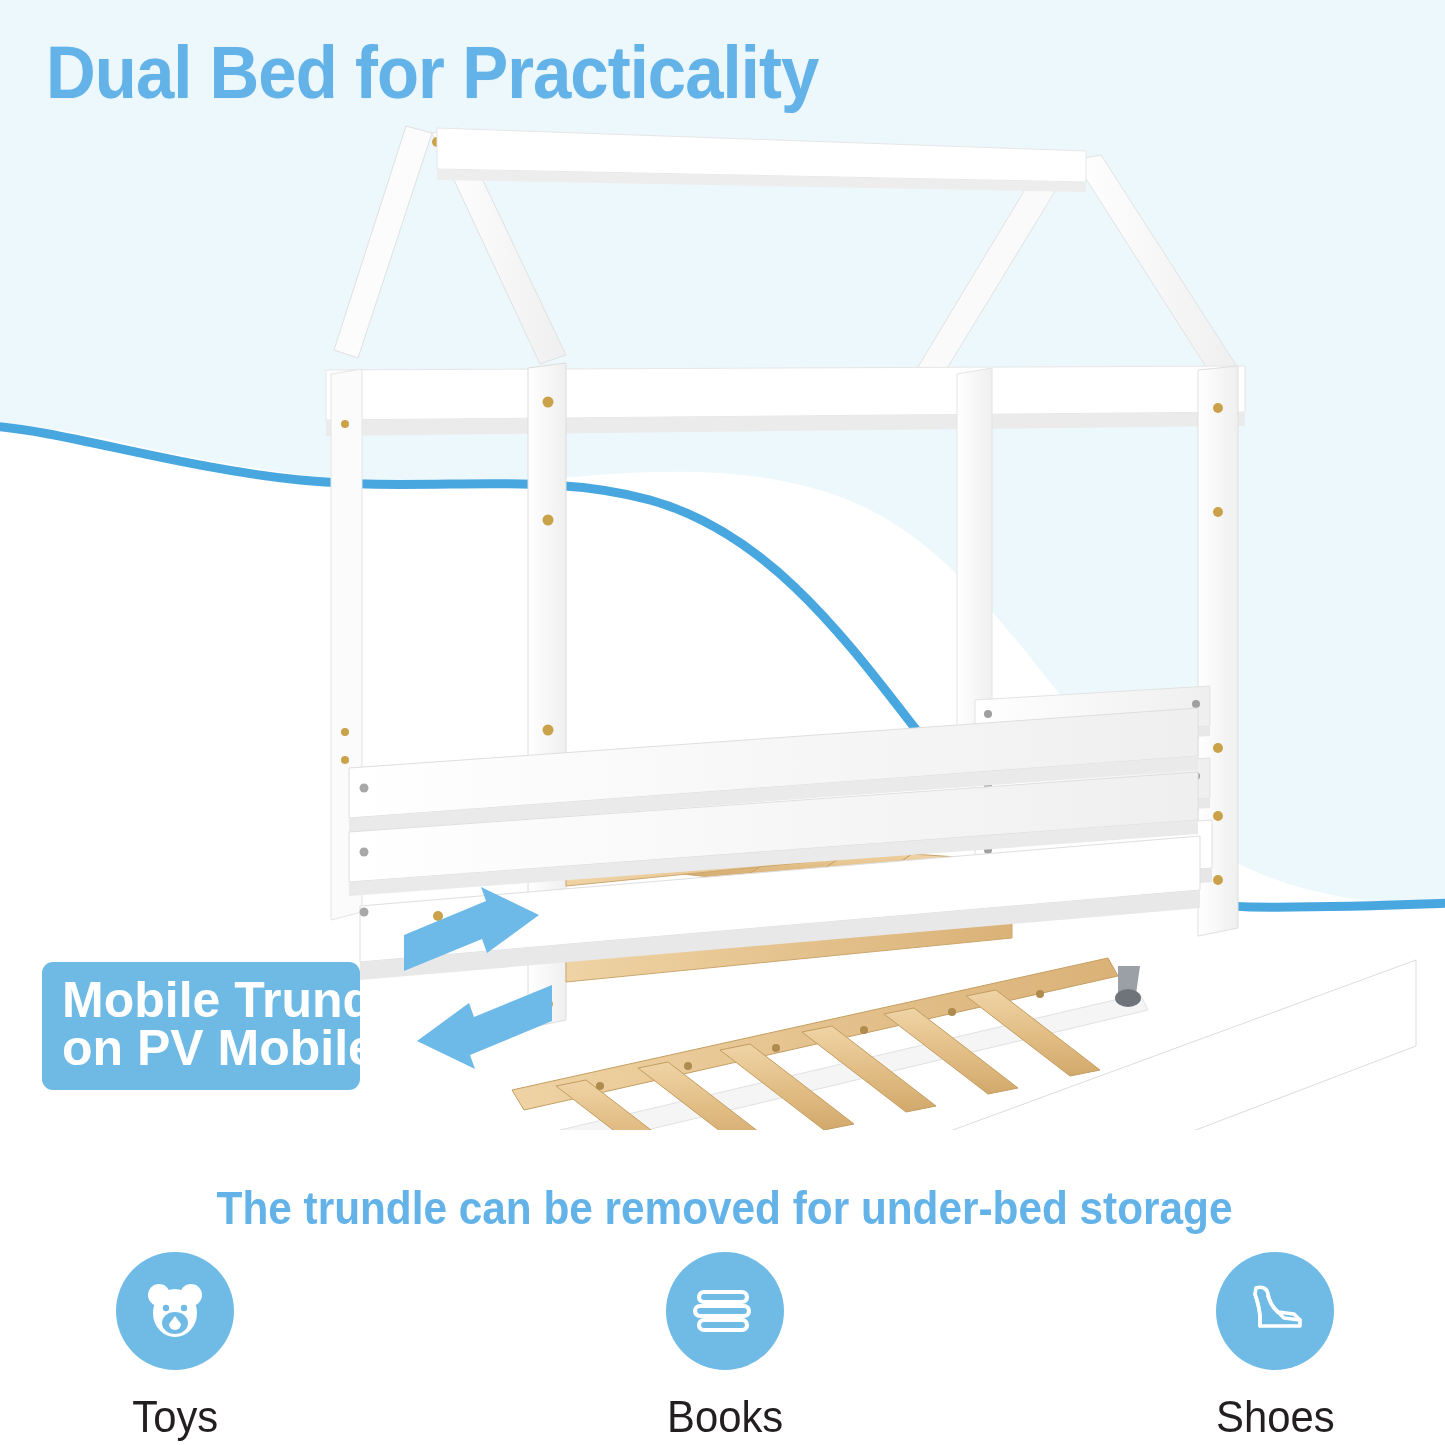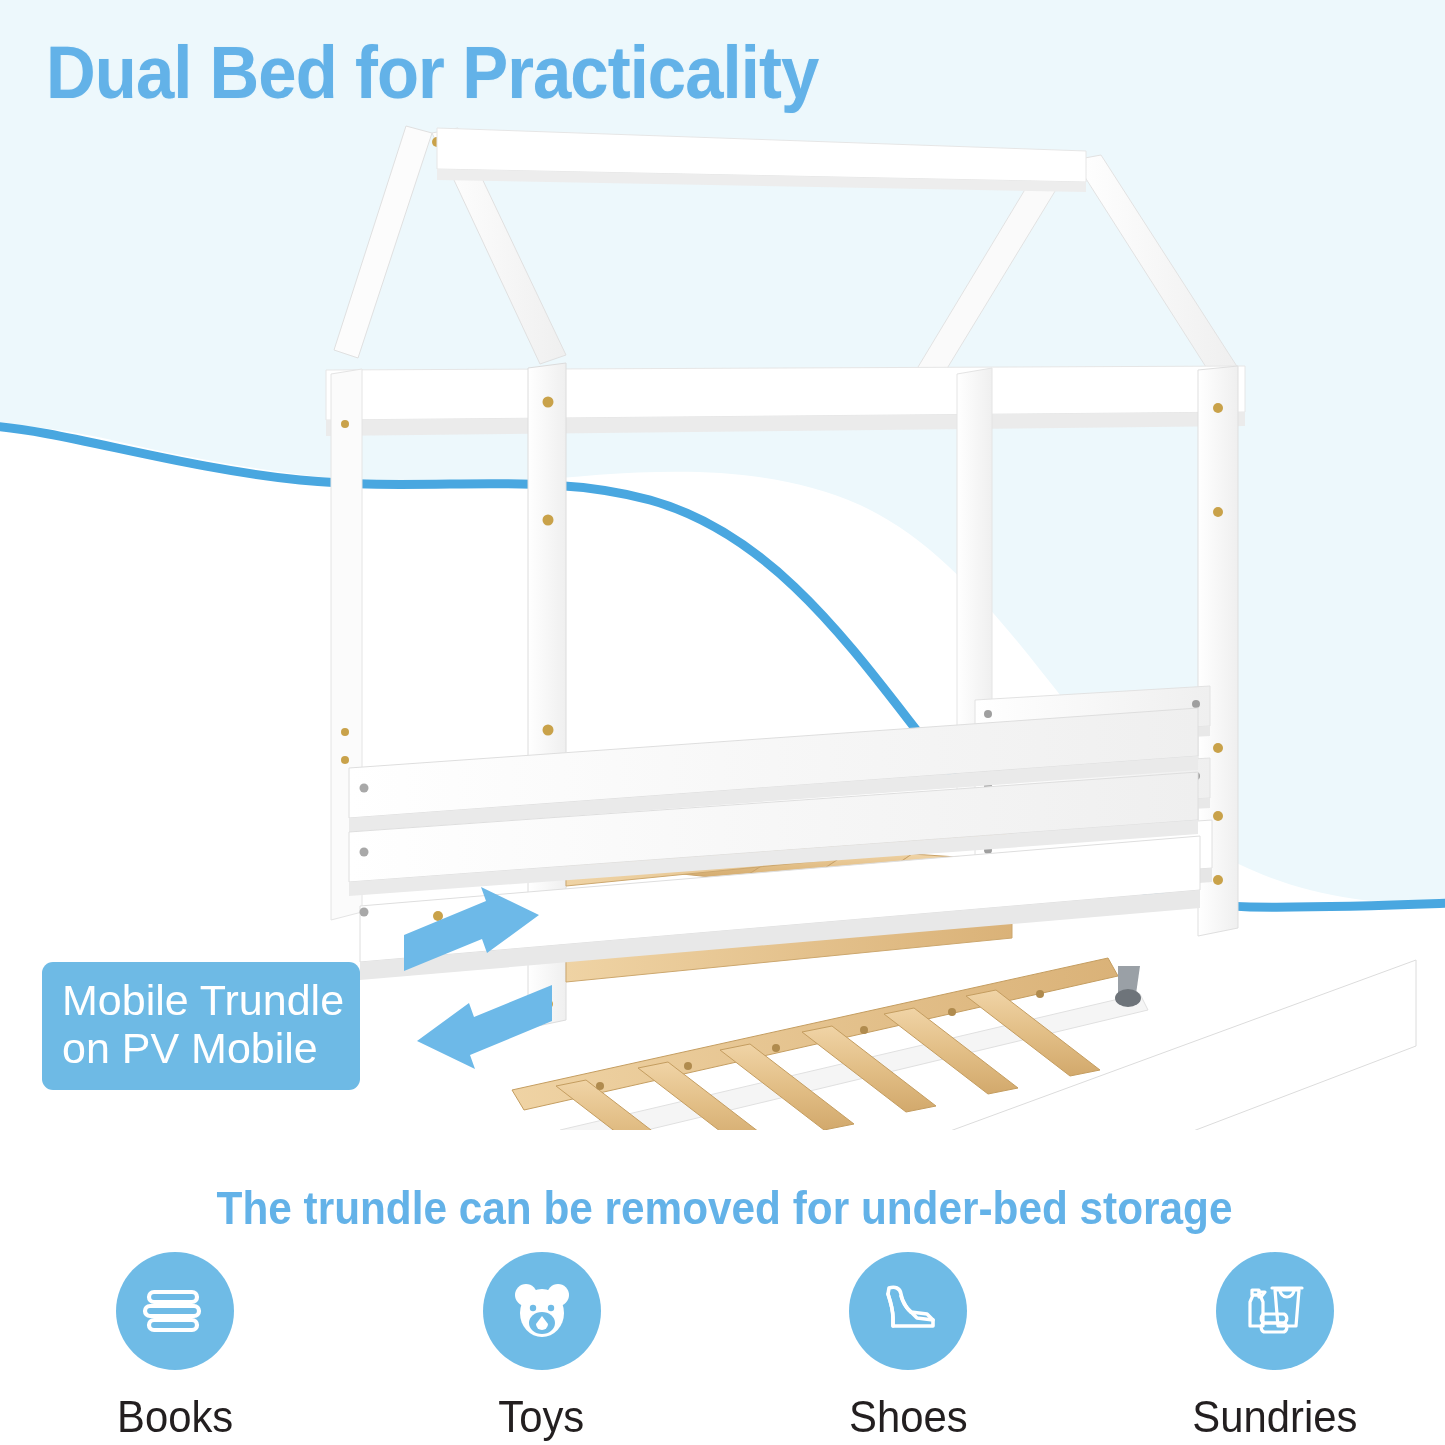--- a/index.html
+++ b/index.html
@@ -54,23 +54,23 @@
   #trundle-badge {
     position: absolute;
     left: 42px;
     top: 962px;
     width: 318px;
     padding: 14px 18px 18px 20px;
     box-sizing: border-box;
     background: #6EBAE5;
     border-radius: 11px;
     color: #ffffff;
-    font-size: 43px;
+    font-size: 50px;
     line-height: 48px;
-    font-weight: 400;
+    font-weight: 700;
   }
   #trundle-badge .ln { display: block; white-space: nowrap; }
 
   
   #subtitle {
     position: absolute;
     left: 52px;
     top: 1180px;
     width: 1345px;
     text-align: center;
@@ -333,73 +333,58 @@
     <span class="ln">Mobile Trundle</span>
     <span class="ln">on PV Mobile</span>
   </div>
 
   <div id="subtitle">The trundle can be removed for under-bed storage</div>
 
   <div id="icon-strip">
 
     <div class="icon-cell">
       <div class="icon-circle">
-        <svg width="70" height="70" viewBox="0 0 70 70" fill="none" stroke="#ffffff" stroke-width="4.2" stroke-linejoin="round" stroke-linecap="round">
-          <path d="M14 16 h38 a5 5 0 0 1 0 10 h-38 a5 5 0 0 1 0 -10 z"></path>
-          <path d="M10 30 h44 a5 5 0 0 1 0 10 h-44 a5 5 0 0 1 0 -10 z"></path>
-          <path d="M14 44 h38 a5 5 0 0 1 0 10 h-38 a5 5 0 0 1 0 -10 z"></path>
-        </svg>
-      </div>
-      <div class="icon-label">Books</div>
-    </div>
-
-    <div class="icon-cell">
-      <div class="icon-circle">
         <svg width="72" height="72" viewBox="0 0 72 72">
           <g fill="#ffffff">
             <circle cx="20" cy="20" r="11"></circle>
             <circle cx="52" cy="20" r="11"></circle>
             <ellipse cx="36" cy="38" rx="22" ry="24"></ellipse>
           </g>
           <g fill="#6FBBE6">
             <circle cx="27" cy="33" r="3.2"></circle>
             <circle cx="45" cy="33" r="3.2"></circle>
             <ellipse cx="36" cy="48" rx="13" ry="11"></ellipse>
           </g>
           <path d="M36 41 l6 8 a6 6 0 0 1 -12 0 z" fill="#ffffff"></path>
         </svg>
       </div>
       <div class="icon-label">Toys</div>
     </div>
 
+    <div class="icon-cell">
+      <div class="icon-circle">
+        <svg width="70" height="70" viewBox="0 0 70 70" fill="none" stroke="#ffffff" stroke-width="4.2" stroke-linejoin="round" stroke-linecap="round">
+          <path d="M14 16 h38 a5 5 0 0 1 0 10 h-38 a5 5 0 0 1 0 -10 z"></path>
+          <path d="M10 30 h44 a5 5 0 0 1 0 10 h-44 a5 5 0 0 1 0 -10 z"></path>
+          <path d="M14 44 h38 a5 5 0 0 1 0 10 h-38 a5 5 0 0 1 0 -10 z"></path>
+        </svg>
+      </div>
+      <div class="icon-label">Books</div>
+    </div>
+
 
     <div class="icon-cell">
       <div class="icon-circle">
         <svg width="74" height="74" viewBox="0 0 74 74" fill="none" stroke="#ffffff" stroke-width="3.6" stroke-linejoin="round" stroke-linecap="round">
           <path d="M18 14 C24 12 29 14 30 20 C31 27 34 33 40 38 L56 40 L62 46 L62 52 L22 52 L22 44
                    C22 36 19 26 17 20 Z"></path>
           <path d="M22 52 L22 44 C22 36 19 26 17 20"></path>
           <path d="M40 38 L46 44 L62 46"></path>
           <path d="M30 22 C33 30 36 35 40 38"></path>
         </svg>
       </div>
       <div class="icon-label">Shoes</div>
     </div>
 
-    <div class="icon-cell">
-      <div class="icon-circle">
-        <svg width="74" height="74" viewBox="0 0 74 74" fill="none" stroke="#ffffff" stroke-width="3.2" stroke-linejoin="round" stroke-linecap="round">
-          <path d="M14 16 h7 v5 h-7 z"></path>
-          <path d="M21 18 h6 l-4 5 h-2 z"></path>
-          <path d="M15 21 h7 l3 7 v24 h-13 v-24 z"></path>
-          <path d="M37 16 h24 l-3 36 h-18 z"></path>
-          <path d="M42 16 a7 7 0 0 0 14 0"></path>
-          <path d="M34 14 h30"></path>
-          <path d="M26 40 h20 a5 5 0 0 1 0 9 h-20 a5 5 0 0 1 0 -9 z"></path>
-          <path d="M26 49 h20 a5 5 0 0 1 0 9 h-20 a5 5 0 0 1 0 -9 z"></path>
-        </svg>
-      </div>
-      <div class="icon-label">Sundries</div>
-    </div>
 
   </div>
 
 </div>
 
 </body></html>

